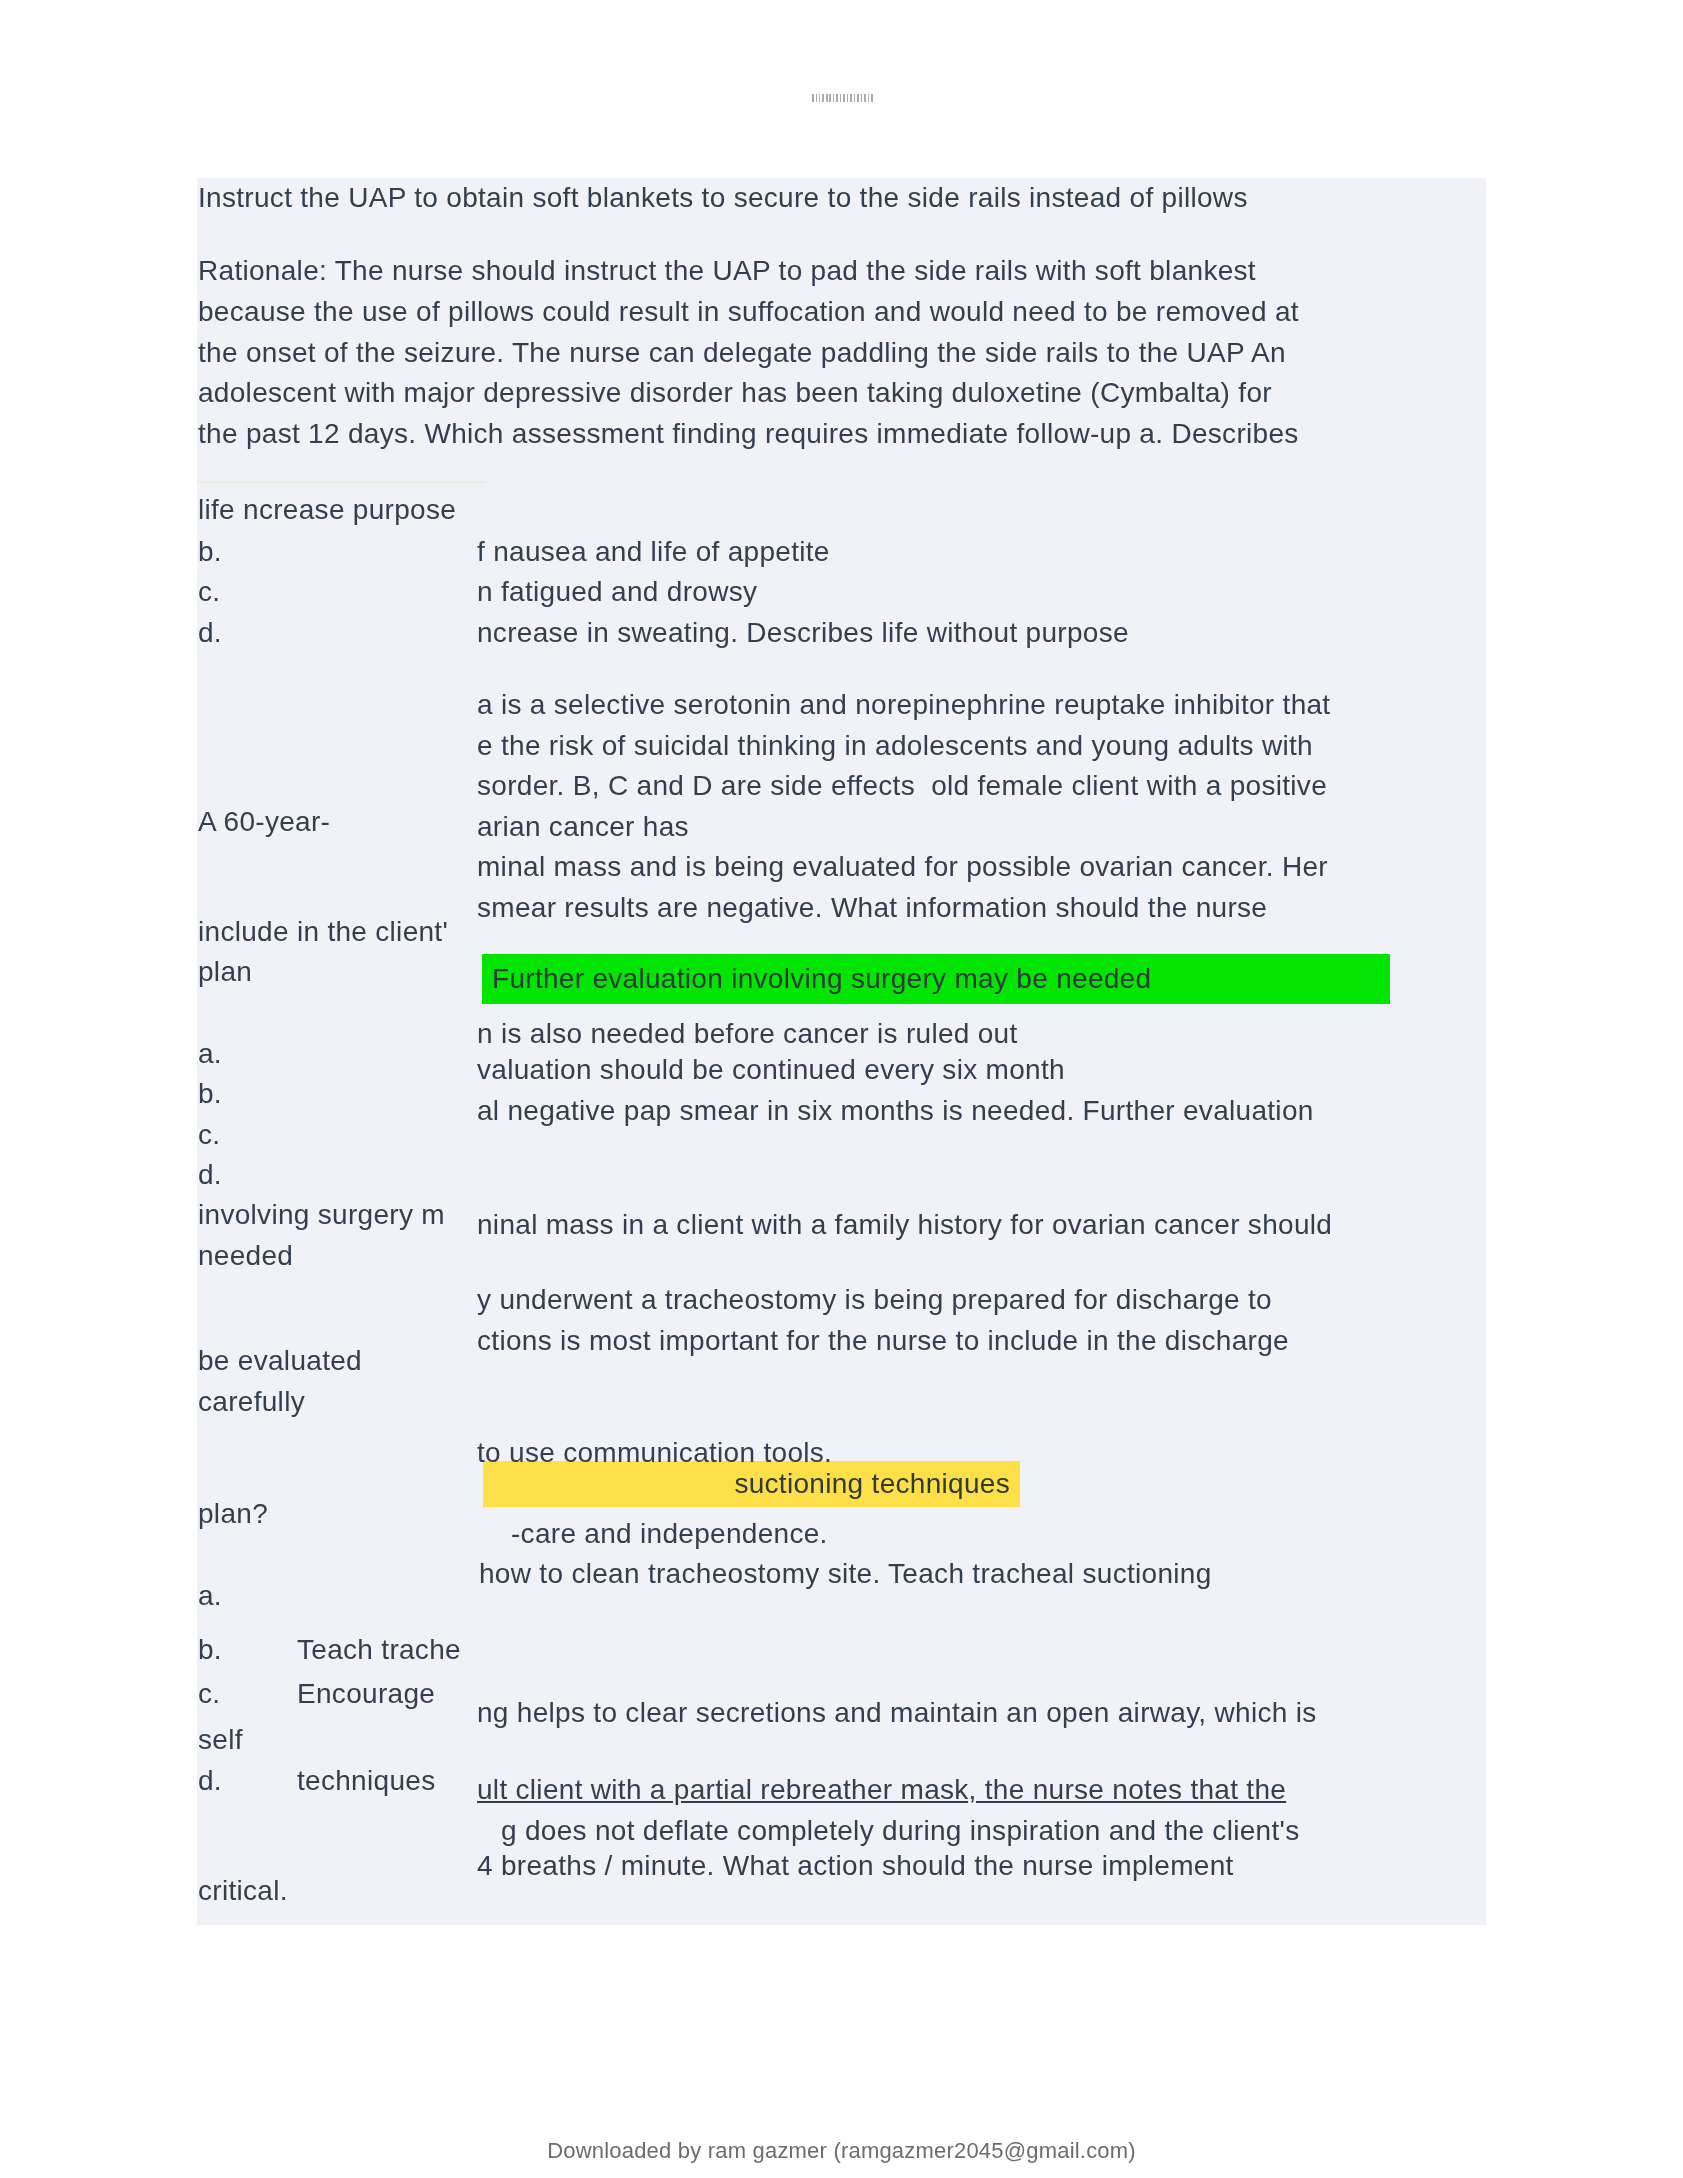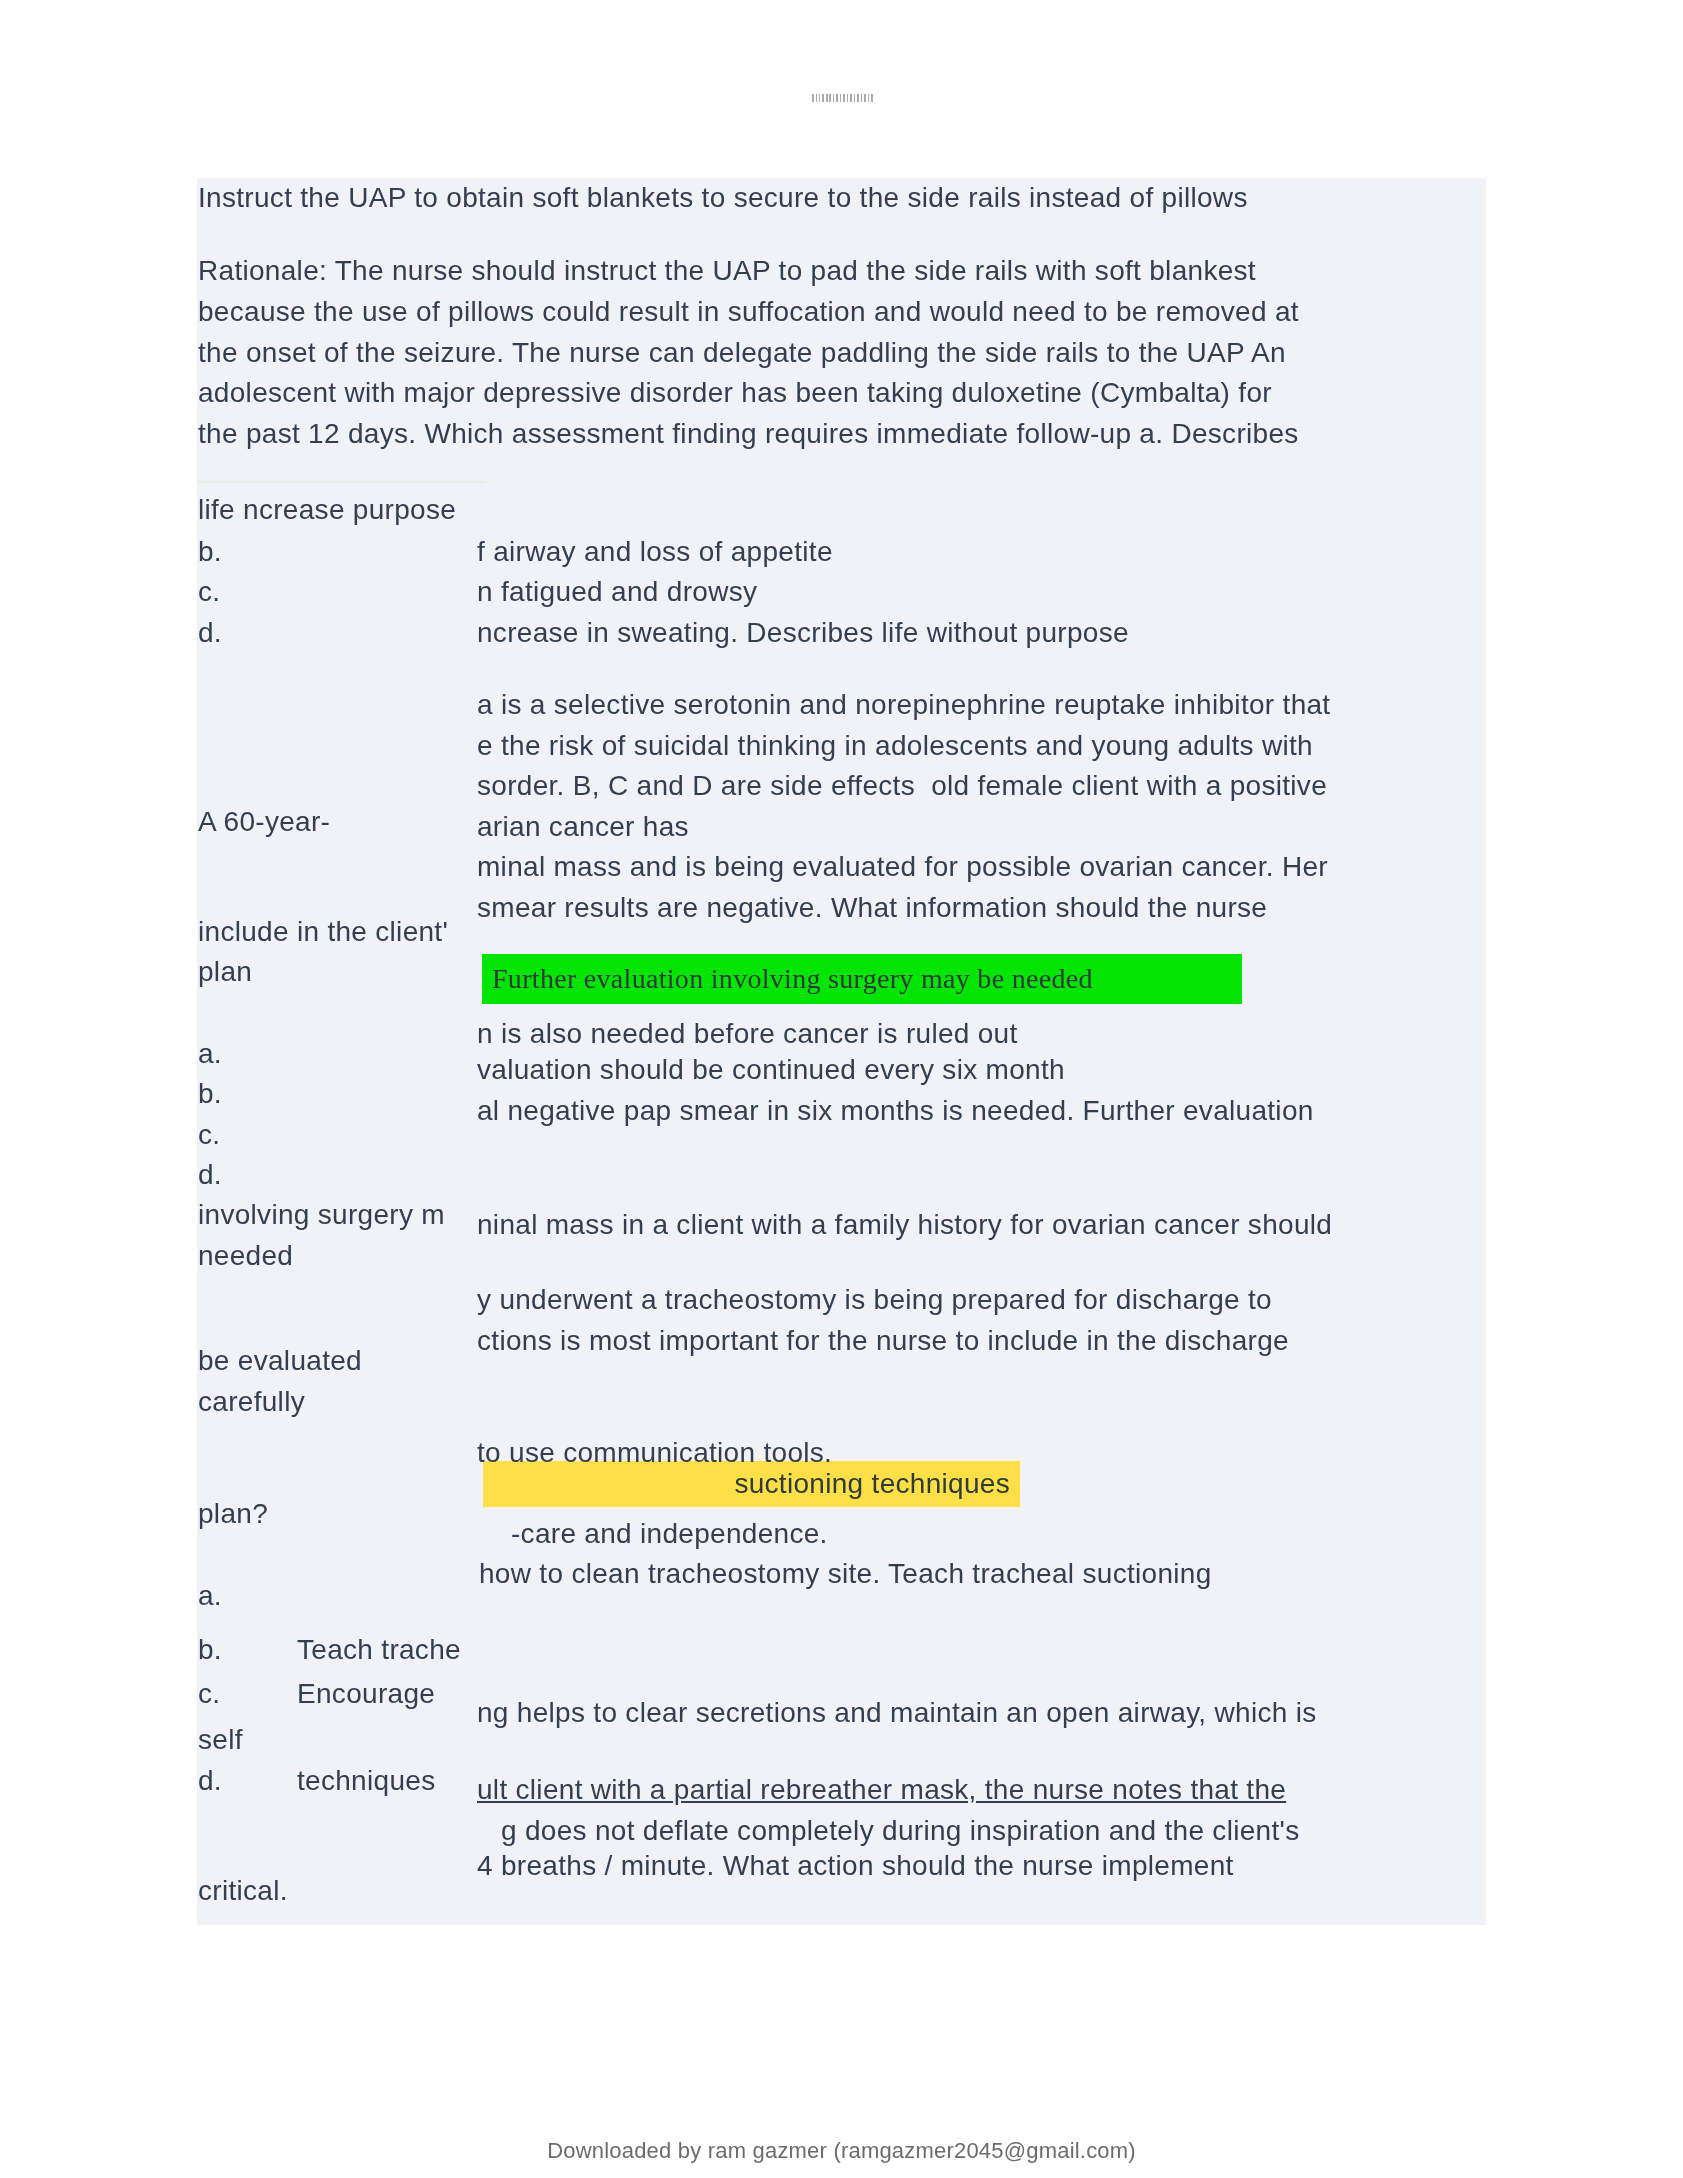--- a/index.html
+++ b/index.html
@@ -52,31 +52,31 @@
   }
 </style>
 </head>
 <body>
 
 <div class="page">
   <div class="micro"></div>
   <div class="block"></div>
   <div id="text-layer">
       <div class="rule" style="left: 197px; top: 481px; width: 289px; background: rgb(231, 239, 227);"></div>
-      <div class="hl" style="left: 482px; top: 954px; width: 760px; height: 50px; background: rgb(2, 228, 2); justify-content: flex-start; padding: 0px 10px; font-family: Liberation Serif, serif;">Further evaluation involving surgery may be needed</div>
+      <div class="hl" style="left: 482px; top: 954px; width: 908px; height: 50px; background: rgb(2, 228, 2); justify-content: flex-start; padding: 0px 10px;">Further evaluation involving surgery may be needed</div>
       <div class="hl" style="left: 483px; top: 1461px; width: 537px; height: 46px; background: #fde047; justify-content: flex-end; padding: 0px 10px;">suctioning techniques</div>
       <div class="frag" style="left: 198px; top: 181px;">Instruct the UAP to obtain soft blankets to secure to the side rails instead of pillows</div>
       <div class="frag" style="left: 198px; top: 254px;">Rationale: The nurse should instruct the UAP to pad the side rails with soft blankest</div>
       <div class="frag" style="left: 198px; top: 295px;">because the use of pillows could result in suffocation and would need to be removed at</div>
       <div class="frag" style="left: 198px; top: 336px;">the onset of the seizure. The nurse can delegate paddling the side rails to the UAP An</div>
       <div class="frag" style="left: 198px; top: 376px;">adolescent with major depressive disorder has been taking duloxetine (Cymbalta) for</div>
       <div class="frag" style="left: 198px; top: 417px;">the past 12 days. Which assessment finding requires immediate follow-up a. Describes</div>
       <div class="frag" style="left: 198px; top: 493px;">life ncrease purpose</div>
       <div class="frag" style="left: 198px; top: 535px;">b.</div>
-      <div class="frag" style="left: 477px; top: 535px;">f airway and loss of appetite</div>
+      <div class="frag" style="left: 477px; top: 535px;">f nausea and life of appetite</div>
       <div class="frag" style="left: 198px; top: 575px;">c.</div>
       <div class="frag" style="left: 477px; top: 575px;">n fatigued and drowsy</div>
       <div class="frag" style="left: 198px; top: 616px;">d.</div>
       <div class="frag" style="left: 477px; top: 616px;">ncrease in sweating. Describes life without purpose</div>
       <div class="frag" style="left: 477px; top: 688px;">a is a selective serotonin and norepinephrine reuptake inhibitor that</div>
       <div class="frag" style="left: 477px; top: 729px;">e the risk of suicidal thinking in adolescents and young adults with</div>
       <div class="frag" style="left: 477px; top: 769px;">sorder. B, C and D are side effects  old female client with a positive</div>
       <div class="frag" style="left: 198px; top: 805px;">A 60-year-</div>
       <div class="frag" style="left: 477px; top: 810px;">arian cancer has</div>
       <div class="frag" style="left: 477px; top: 850px;">minal mass and is being evaluated for possible ovarian cancer. Her</div>

